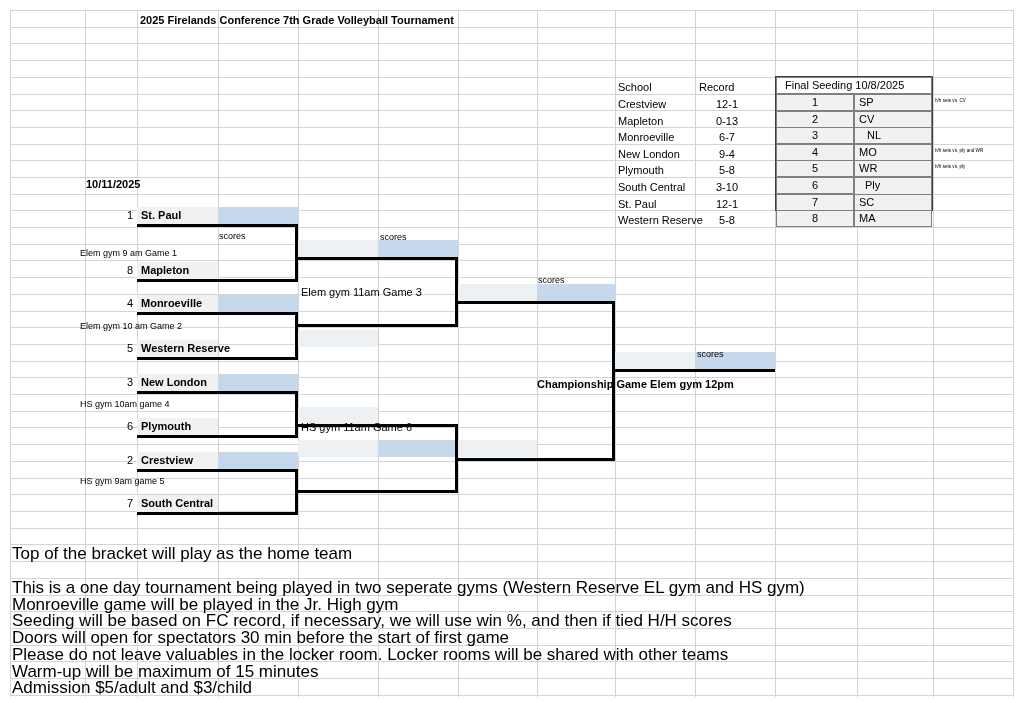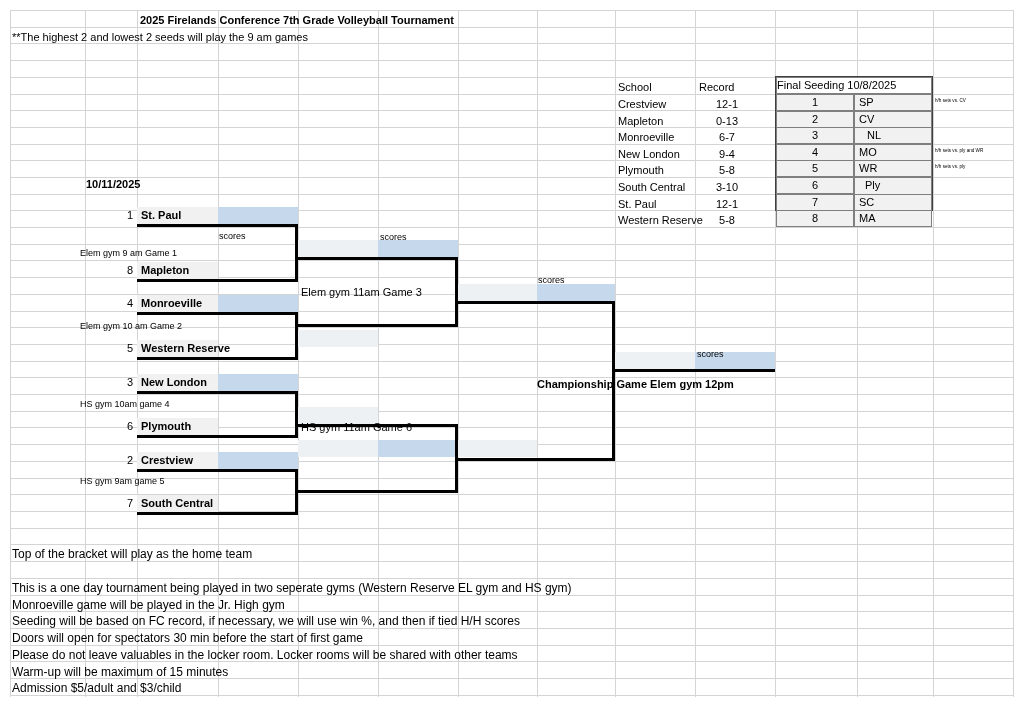--- a/index.html
+++ b/index.html
@@ -53,21 +53,21 @@
     color:#000;
   }
   .tbl-cell.white{background:#ffffff;}
   .tiny{
     position:absolute;
     font-size:4.6px;
     line-height:6px;
     color:#000;
     white-space:nowrap;
   }
-  .note{position:absolute;font-size:12px;line-height:16px;color:#000;white-space:nowrap;}
+  .note{position:absolute;font-size:17px;line-height:16px;color:#000;white-space:nowrap;}
   .seedno{position:absolute;font-size:11px;line-height:16px;text-align:right;color:#000;}
 </style>
 </head>
 <body>
 
 <div id="sheet">
 
   <div id="grid-layer">
       <div class="gridline-v" style="left:10px;top:10px;height:687px;"></div>
       <div class="gridline-v" style="left:85px;top:10px;height:687px;"></div>
@@ -178,21 +178,20 @@
   <div class="bk-h" style="left:295px;top:424px;width:163px;"></div>
   <div class="bk-h" style="left:295px;top:490px;width:163px;"></div>
   <div class="bk-v" style="left:455px;top:424px;height:69px;"></div>
 
   <div class="bk-h" style="left:455px;top:301px;width:160px;"></div>
   <div class="bk-h" style="left:455px;top:458px;width:160px;"></div>
   <div class="bk-v" style="left:612px;top:301px;height:160px;"></div>
   <div class="bk-h" style="left:612px;top:369px;width:163px;"></div>
 
   <div class="cell b" style="left:140px;top:12px;">2025 Firelands Conference 7th Grade Volleyball Tournament</div>
-  <div class="cell" style="left:12px;top:29px;">**The highest 2 and lowest 2 seeds will play the 9 am games</div>
 
   <div class="cell" style="left:618px;top:79px;">School</div>
   <div class="cell" style="left:699px;top:79px;">Record</div>
   <div id="standings-rows">
       <div class="cell" style="left:618px;top:96.0px;">Crestview</div>
       <div class="cell" style="left:699px;top:96.0px;width:56px;text-align:center;">12-1</div>
       <div class="cell" style="left:618px;top:112.6px;">Mapleton</div>
       <div class="cell" style="left:699px;top:112.6px;width:56px;text-align:center;">0-13</div>
       <div class="cell" style="left:618px;top:129.2px;">Monroeville</div>
       <div class="cell" style="left:699px;top:129.2px;width:56px;text-align:center;">6-7</div>
@@ -202,21 +201,21 @@
       <div class="cell" style="left:699px;top:162.4px;width:56px;text-align:center;">5-8</div>
       <div class="cell" style="left:618px;top:179.0px;">South Central</div>
       <div class="cell" style="left:699px;top:179.0px;width:56px;text-align:center;">3-10</div>
       <div class="cell" style="left:618px;top:195.6px;">St. Paul</div>
       <div class="cell" style="left:699px;top:195.6px;width:56px;text-align:center;">12-1</div>
       <div class="cell" style="left:618px;top:212.2px;">Western Reserve</div>
       <div class="cell" style="left:699px;top:212.2px;width:56px;text-align:center;">5-8</div>
     </div>
 
   <div class="tbl-box" style="left:775px;top:76px;width:158px;height:135px;"></div>
-  <div class="tbl-cell white" style="left:776px;top:77px;width:156px;height:17px;padding-left:0;">Final Seeding 10/8/2025</div>
+  <div class="tbl-cell white" style="left:776px;top:77px;width:156px;height:17px;padding-left:8px;">Final Seeding 10/8/2025</div>
   <div id="seeding-rows">
       <div class="tbl-cell" style="left:776px;top:94.0px;width:78px;height:17px;text-align:center;">1</div>
       <div class="tbl-cell" style="left:854px;top:94.0px;width:78px;height:17px;padding-left:4px;">SP</div>
       <div class="tbl-cell" style="left:776px;top:110.6px;width:78px;height:17px;text-align:center;">2</div>
       <div class="tbl-cell" style="left:854px;top:110.6px;width:78px;height:17px;padding-left:4px;">CV</div>
       <div class="tbl-cell" style="left:776px;top:127.2px;width:78px;height:17px;text-align:center;">3</div>
       <div class="tbl-cell" style="left:854px;top:127.2px;width:78px;height:17px;padding-left:12px;">NL</div>
       <div class="tbl-cell" style="left:776px;top:143.8px;width:78px;height:17px;text-align:center;">4</div>
       <div class="tbl-cell" style="left:854px;top:143.8px;width:78px;height:17px;padding-left:4px;">MO</div>
       <div class="tbl-cell" style="left:776px;top:160.4px;width:78px;height:17px;text-align:center;">5</div>

